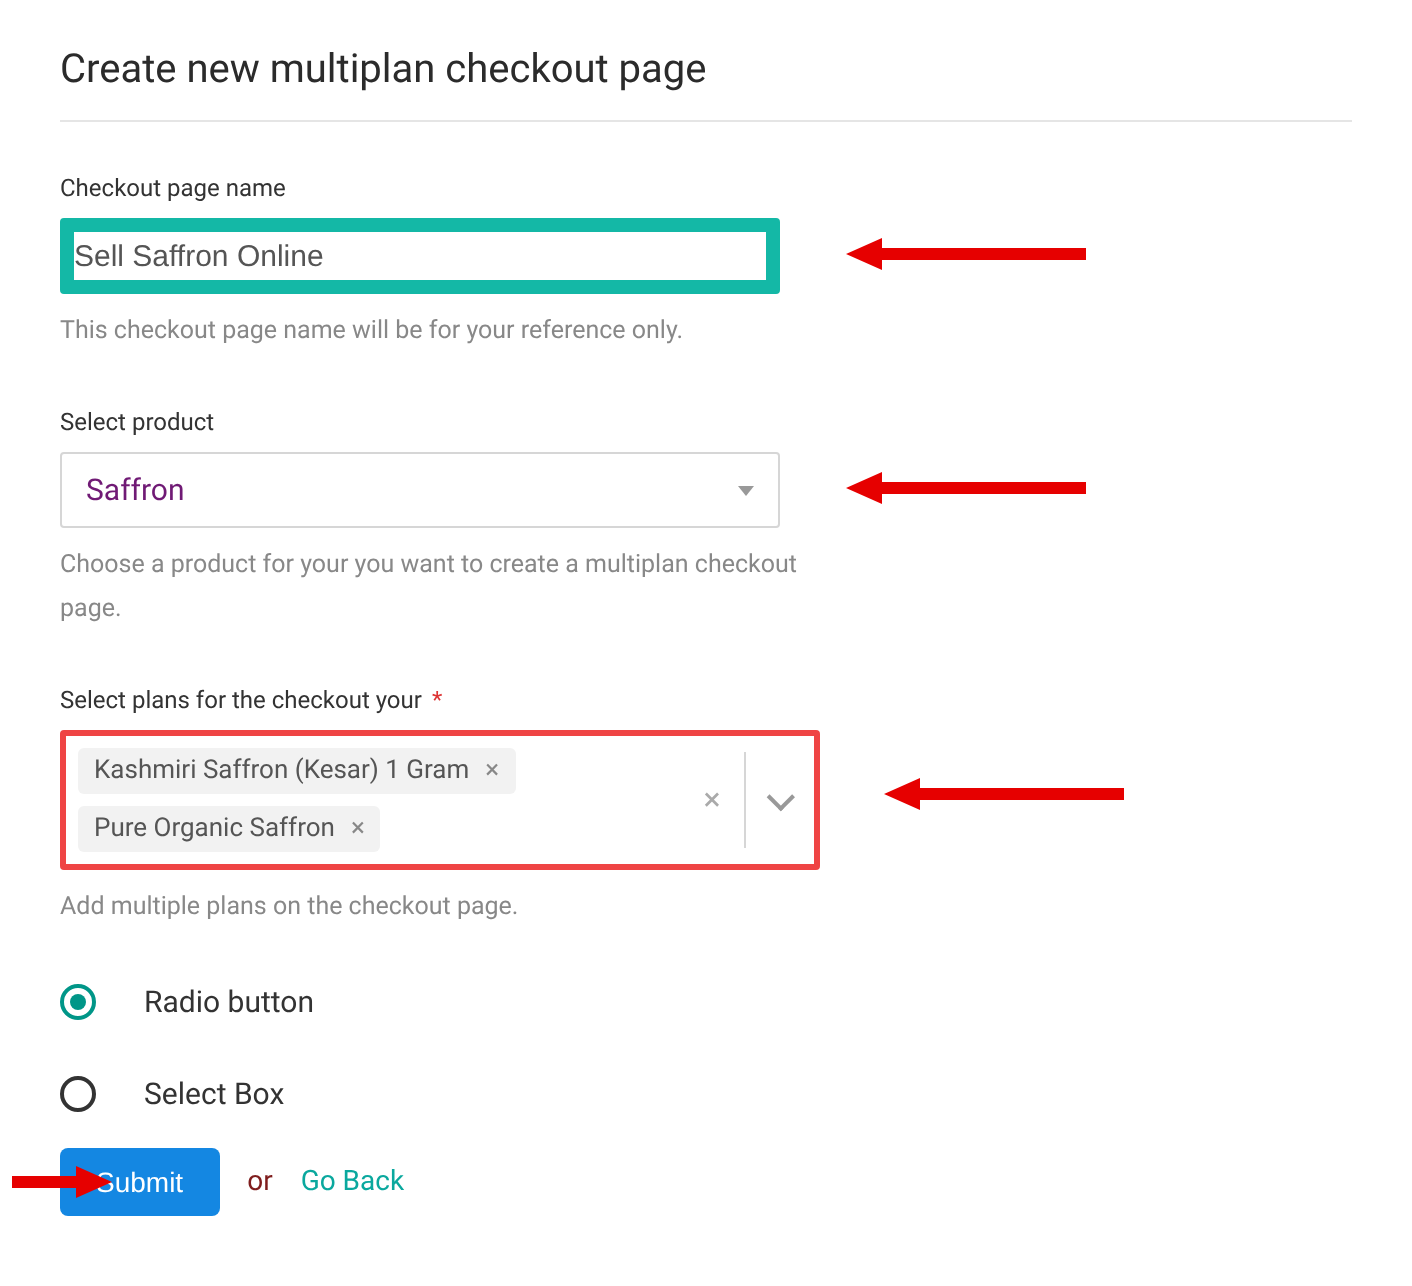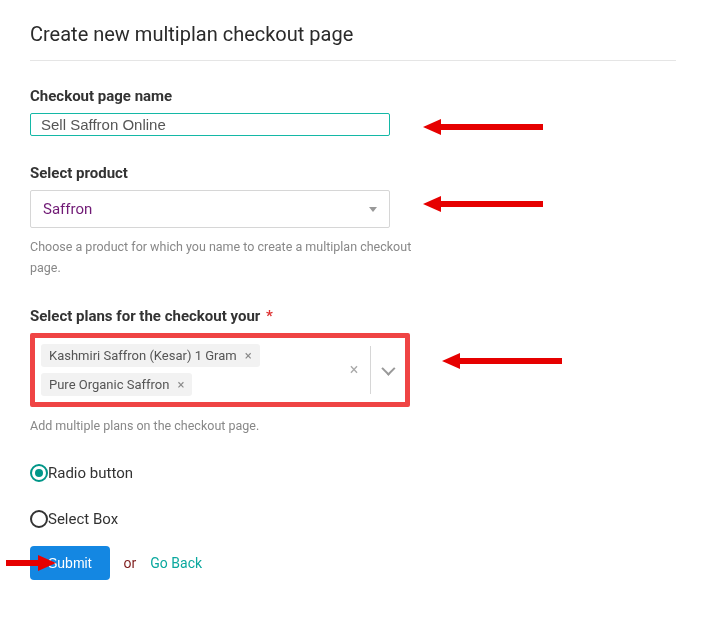--- a/index.html
+++ b/index.html
@@ -17,33 +17,33 @@
     color: #2b2b2b;
     margin: 0 0 14px 0;
   }
   .hr {
     border: none;
     border-top: 1px solid #e5e5e5;
     margin: 0 0 26px 0;
   }
   .field-group { margin-bottom: 28px; position: relative; }
   .field-label {
-    font-size: 15px;
+    font-size: 12px;
     color: #333;
-    font-weight: 700;
+    font-weight: 400;
     margin-bottom: 8px;
     display: block;
   }
   .req { color: #d33; margin-left: 2px; }
   .text-input {
     width: 360px;
-    height: 23px;
-    border: 1px solid #14b8a6;
+    height: 38px;
+    border: 7px solid #14b8a6;
     border-radius: 2px;
-    padding: 0 10px;
+    padding: 0 0;
     font-size: 15px;
     color: #555;
     background: #fff;
   }
   .text-input::placeholder { color: #888; }
   .helper {
     font-size: 12.5px;
     color: #888;
     margin-top: 8px;
     line-height: 1.7;
@@ -63,21 +63,21 @@
   }
   .select-value { font-size: 15px; color: #701a75; }
   .caret-down {
     width: 0; height: 0;
     border-left: 4px solid transparent;
     border-right: 4px solid transparent;
     border-top: 5px solid #999;
   }
   .multi-select {
     width: 380px;
-    border: 5px solid #ef4444;
+    border: 3px solid #ef4444;
     border-radius: 2px;
     display: flex;
     background: #fff;
   }
   .multi-tags {
     flex: 1;
     padding: 6px 6px;
     display: flex;
     flex-wrap: wrap;
     gap: 6px;
@@ -128,21 +128,21 @@
   .chevron-down {
     width: 10px; height: 10px;
     border-right: 2px solid #999;
     border-bottom: 2px solid #999;
     transform: rotate(45deg) translateY(-2px);
   }
   .radio-group { margin-top: 6px; }
   .radio-row {
     display: flex;
     align-items: center;
-    gap: 0;
+    gap: 24px;
     margin-bottom: 10px;
     cursor: pointer;
     margin-top: 28px;
   }
   .radio-outer {
     width: 18px; height: 18px;
     border: 2px solid #333;
     border-radius: 50%;
     display: flex;
     align-items: center;
@@ -189,34 +189,35 @@
 </style>
 </head>
 <body>
 
 <h1 class="page-title">Create new multiplan checkout page</h1>
 <hr class="hr">
 
 <div class="field-group">
   <label class="field-label">Checkout page name</label>
   <input type="text" class="text-input" value="Sell Saffron Online" style="">
+  <div class="helper">This checkout page name will be for your reference only.</div>
   <div class="arrow" style="left:393px; top:30px;">
     <svg width="130" height="20">
         <polygon points="0,10 18,2 18,7 120,7 120,13 18,13 18,18" fill="#e60000"></polygon>
       </svg>
   </div>
 </div>
 
 <div class="field-group">
   <label class="field-label">Select product</label>
   <div class="select-wrap">
     <span class="select-value">Saffron</span>
     <span class="caret-down"></span>
   </div>
-  <div class="helper">Choose a product for which you name to create a multiplan checkout page.</div>
+  <div class="helper">Choose a product for your you want to create a multiplan checkout page.</div>
   <div class="arrow" style="left:393px; top:30px;">
     <svg width="130" height="20">
         <polygon points="0,10 18,2 18,7 120,7 120,13 18,13 18,18" fill="#e60000"></polygon>
       </svg>
   </div>
 </div>
 
 <div class="field-group">
   <label class="field-label">
     <span>Select plans for the checkout your</span>

